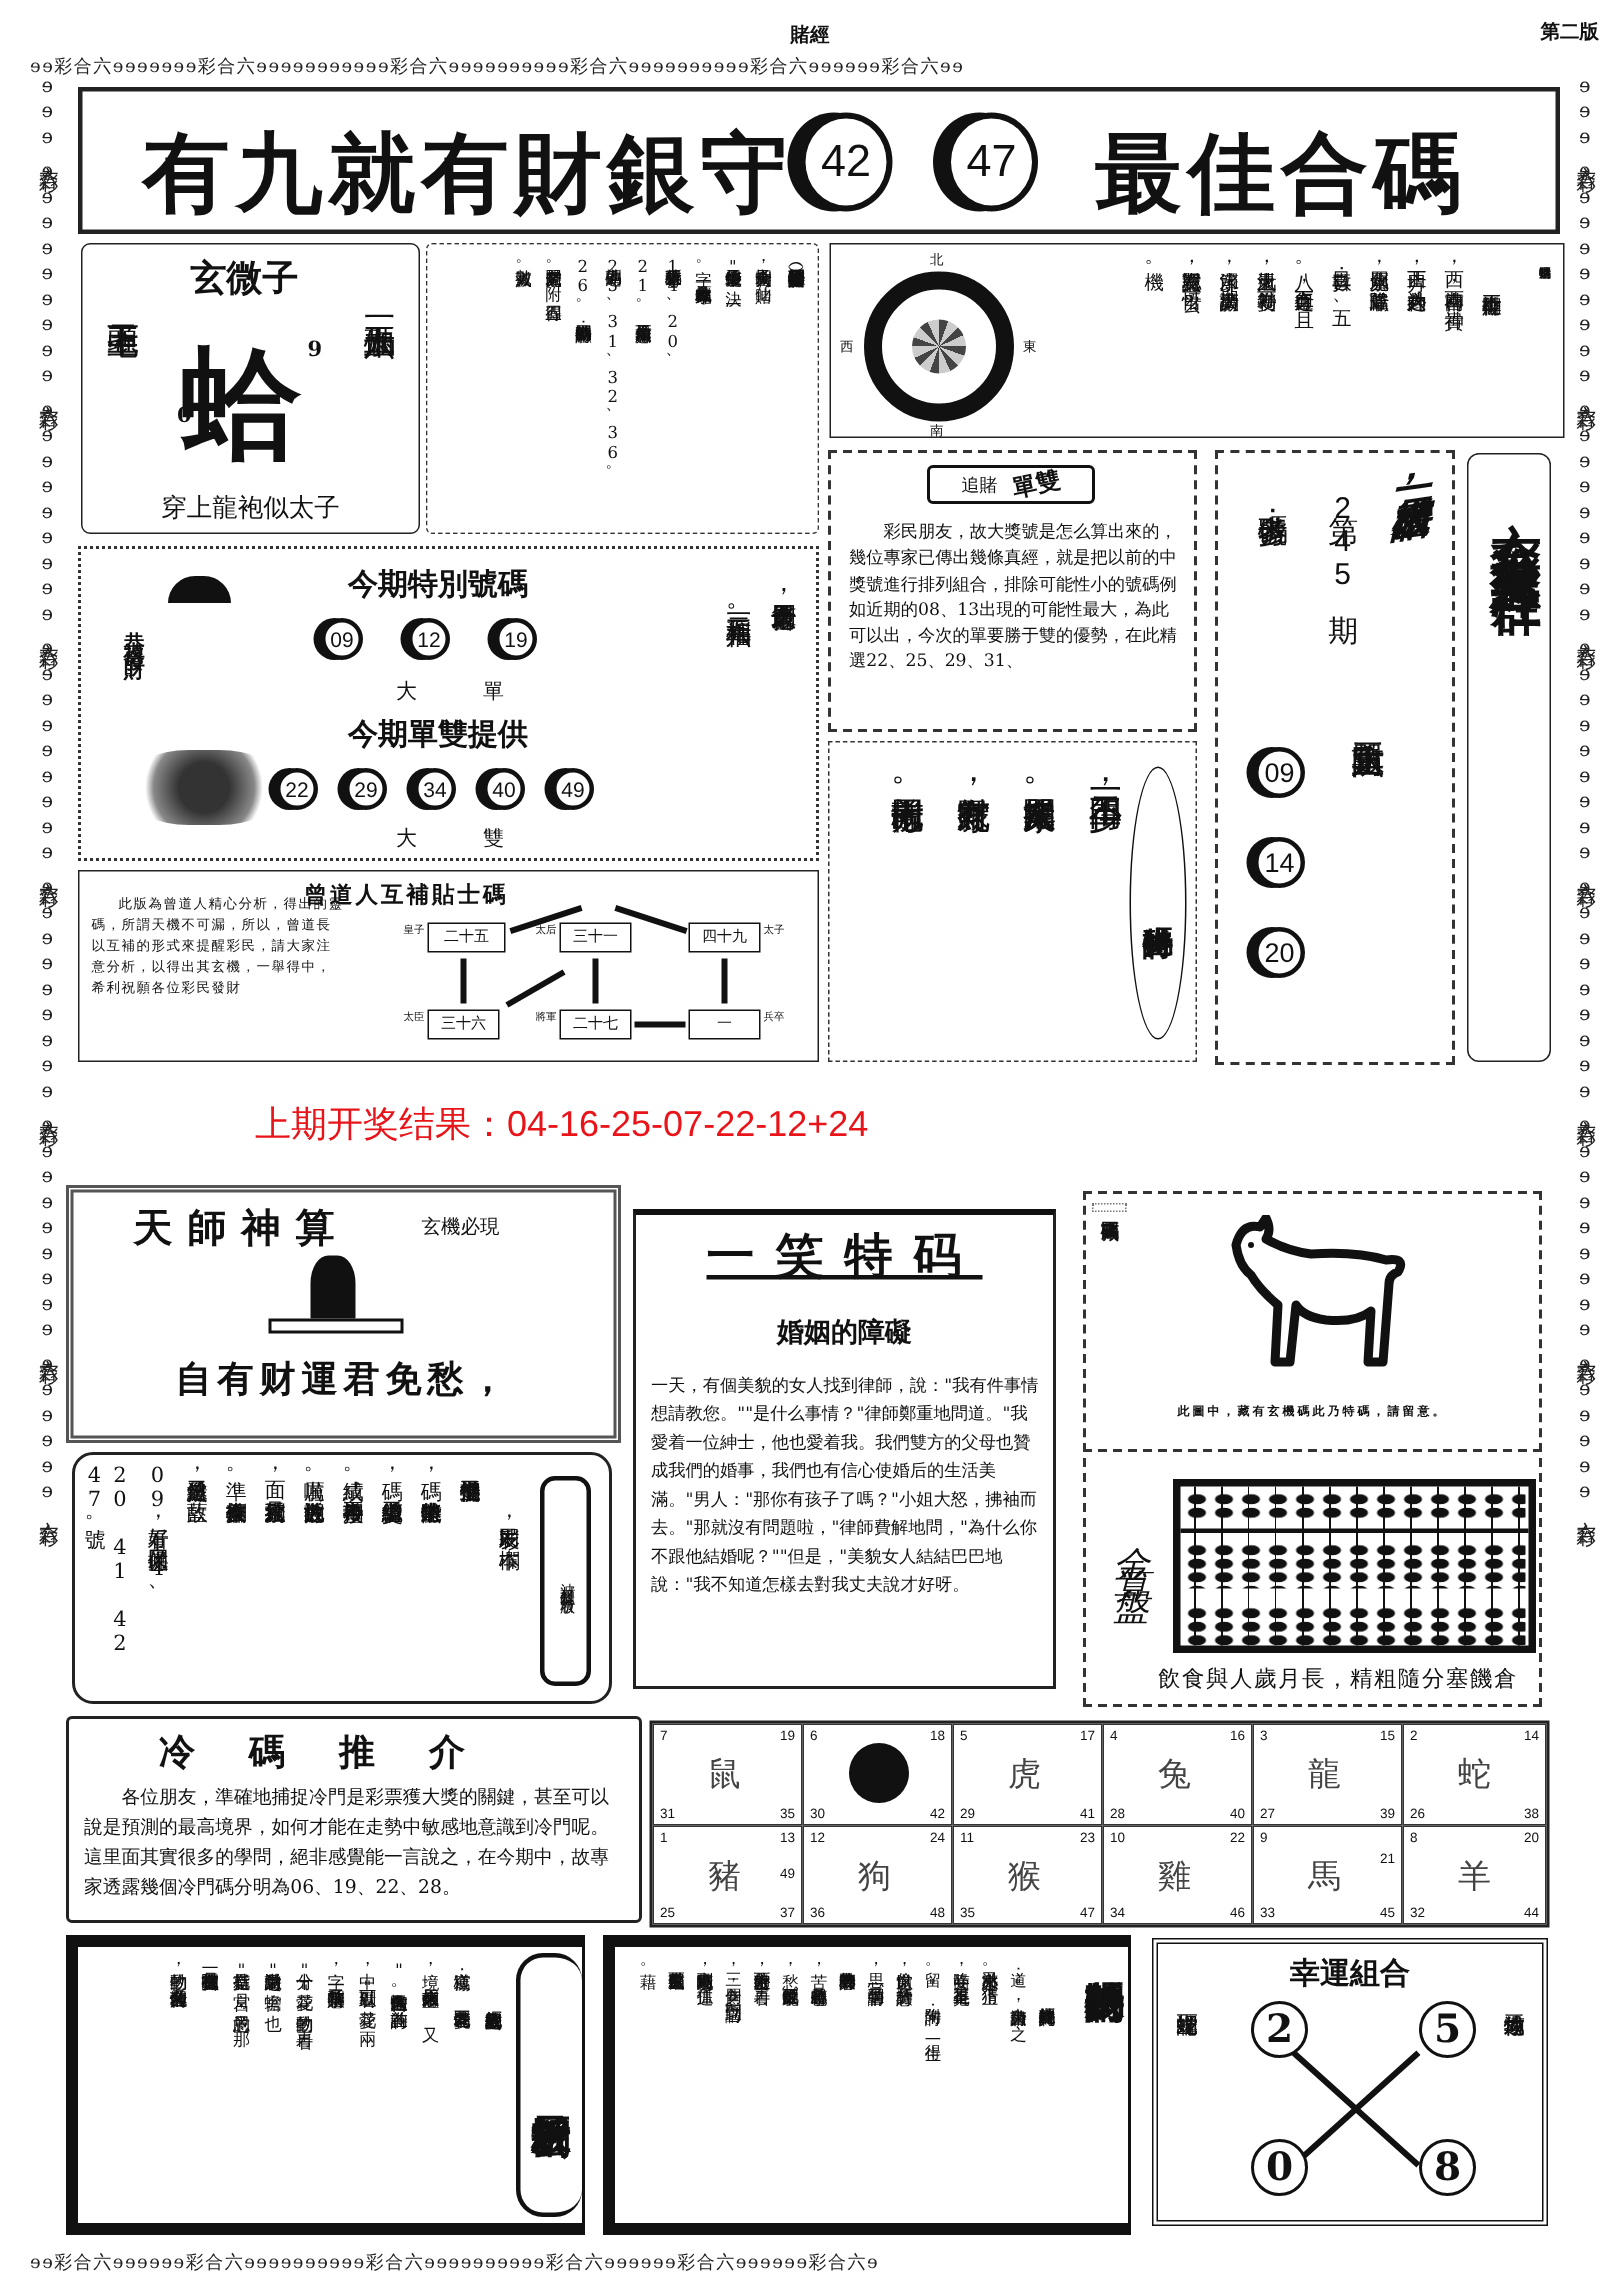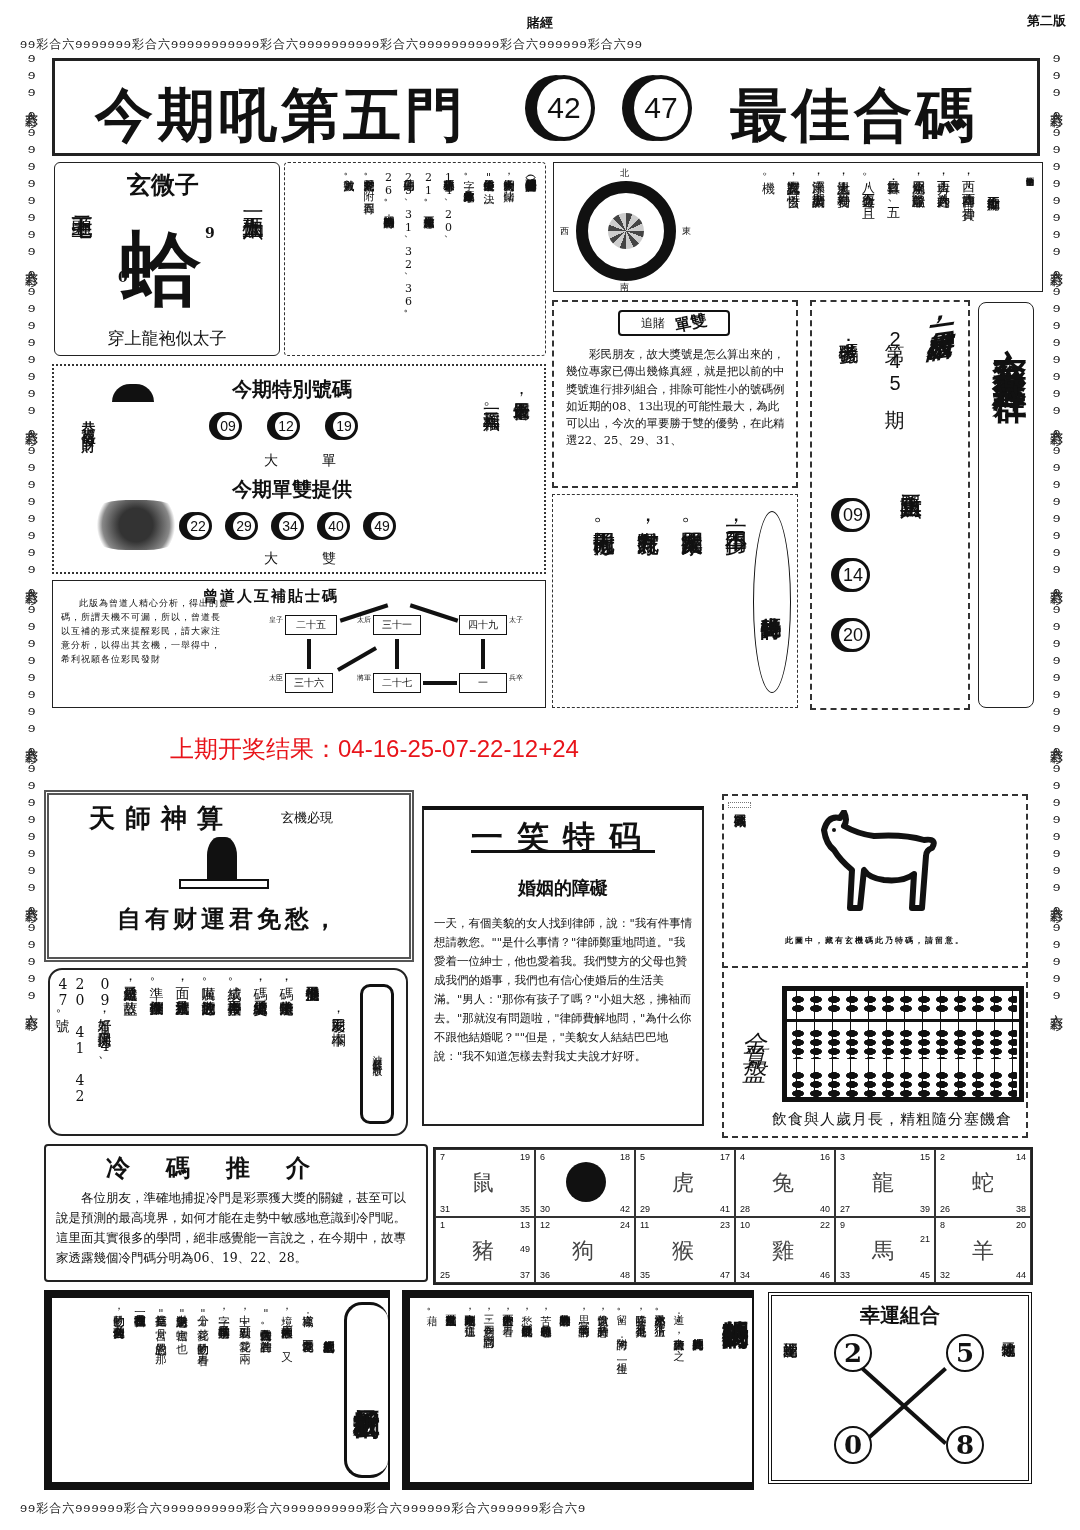--- a/index.html
+++ b/index.html
@@ -27,21 +27,21 @@
 <div class="abs strip-h" style="left:20px;top:36px;width:1040px;">
   <span>ɘɘ彩合六ɘɘɘɘɘɘɘ彩合六ɘɘɘɘɘɘɘɘɘɘɘ彩合六ɘɘɘɘɘɘɘɘɘɘ彩合六ɘɘɘɘɘɘɘɘɘɘ彩合六ɘɘɘɘɘɘ彩合六ɘɘ</span>
 </div>
 <div class="abs strip-h" style="left:20px;top:1500px;width:1040px;">
   <span>ɘɘ彩合六ɘɘɘɘɘɘ彩合六ɘɘɘɘɘɘɘɘɘɘ彩合六ɘɘɘɘɘɘɘɘɘɘ彩合六ɘɘɘɘɘɘ彩合六ɘɘɘɘɘɘ彩合六ɘ</span>
 </div>
 <div class="abs strip-v" style="left:20px;top:50px;height:1445px;width:20px;">ɘɘɘ六合彩ɘɘɘɘɘɘɘɘɘ六合彩ɘɘɘɘɘɘɘɘɘ六合彩ɘɘɘɘɘɘɘɘɘ六合彩ɘɘɘɘɘɘɘɘɘ六合彩ɘɘɘɘɘɘɘɘɘ六合彩ɘɘɘɘɘɘ六合彩</div>
 <div class="abs strip-v" style="left:1045px;top:50px;height:1445px;width:20px;">ɘɘɘ六合彩ɘɘɘɘɘɘɘɘɘ六合彩ɘɘɘɘɘɘɘɘɘ六合彩ɘɘɘɘɘɘɘɘɘ六合彩ɘɘɘɘɘɘɘɘɘ六合彩ɘɘɘɘɘɘɘɘɘ六合彩ɘɘɘɘɘɘ六合彩</div>
 
 <div class="box" style="left:52px;top:58px;width:988px;height:98px;border-width:3px;">
-  <div class="abs" style="left:40px;top:16px;font-size:58px;font-weight:bold;letter-spacing:4px;">今期吼第五門</div>
+  <div class="abs" style="left:40px;top:16px;font-size:58px;font-weight:bold;letter-spacing:4px;">有九就有財銀守</div>
   <div class="abs ball" style="left:478px;top:14px;width:62px;height:66px;font-size:30px;border-width:4px;box-shadow:-8px 0 0 #111;">42</div>
   <div class="abs ball" style="left:575px;top:14px;width:62px;height:66px;font-size:30px;border-width:4px;box-shadow:-8px 0 0 #111;">47</div>
   <div class="abs" style="left:675px;top:16px;font-size:58px;font-weight:bold;letter-spacing:4px;">最佳合碼</div>
 </div>
 
 <div class="box" style="left:54px;top:162px;width:226px;height:194px;border-radius:6px;border-width:1px;">
   <div class="abs" style="left:72px;top:6px;font-size:24px;font-weight:bold;">玄微子</div>
   <div class="abs vtext" style="left:16px;top:38px;font-size:21px;line-height:1;">上下二頭七中五</div>
   <div class="abs vtext" style="right:16px;top:38px;font-size:21px;line-height:1;">十五一碼加上六</div>
   <div class="abs" style="left:66px;top:54px;font-size:80px;font-weight:bold;">蛤</div>

